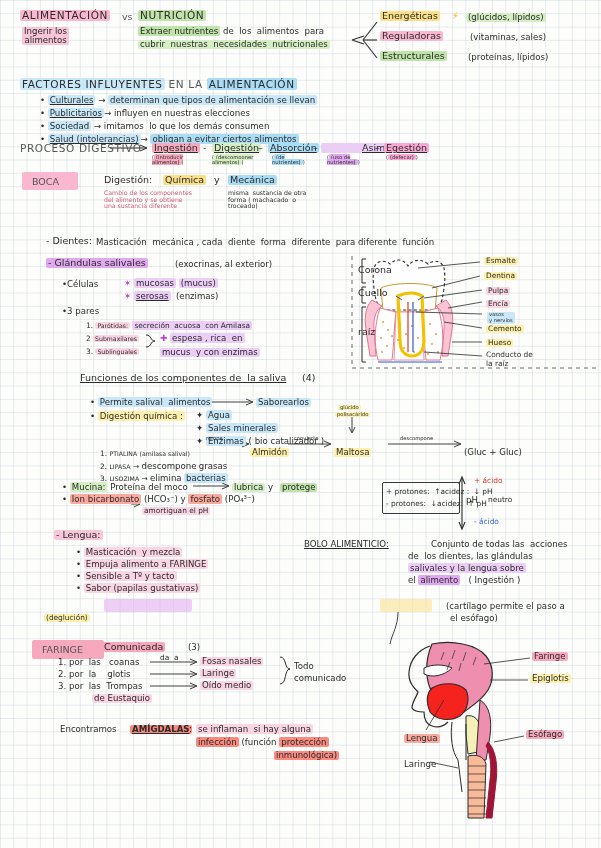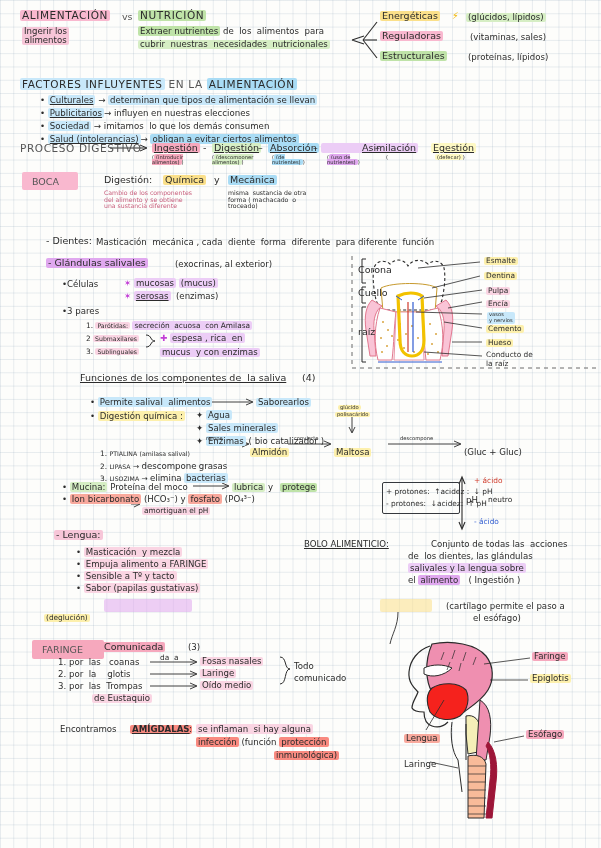--- a/index.html
+++ b/index.html
@@ -34,21 +34,21 @@
 
   
   .hl{border-radius:2px;padding:0 2px;}
   .hl-pink   {background:#f9b8cf;}
   .hl-pink2  {background:#f7c6d8;}
   .hl-rose   {background:#f6a8bd;}
   .hl-blue   {background:#a9dcf5;}
   .hl-green  {background:#bfe3a8;}
   .hl-yellow {background:#fbe08a;}
   .hl-purple {background:#e0a8ef;}
-  .hl-orange {background:#fef9c3;margin-left:47px;}
+  .hl-orange {background:#f9a8d4;}
   .hl-red    {background:#f98a80;}
   .hl-ltyel  {background:#fdf0ac;}
   .hl-ltblue {background:#c8e8fa;}
   .hl-ltpurp {background:#eccdf6;}
   .hl-ltgrn  {background:#d6eec4;}
   .hl-ltpink {background:#fad5e3;}
   .hl-salmon {background:#f9a99d;}
 
   .ul{text-decoration:underline;}
   .box{position:absolute;border:1.3px solid #35383d;border-radius:2px;}
@@ -386,21 +386,21 @@
   <div class="t b" style="left:76px;top:584px;">• <span class="hl hl-ltpink">Sabor (papilas gustativas)</span></div>
 
   <div class="t b ul" style="left:304px;top:540px;">BOLO ALIMENTICIO:</div>
   <div class="t b" style="left:408px;top:540px;margin-left:23px;">Conjunto de todas las  acciones</div>
   <div class="t b" style="left:408px;top:552px;"><span>de  los dientes, las glándulas</span></div>
   <div class="t b" style="left:408px;top:564px;"><span class="hl hl-ltpurp">salivales y la lengua sobre</span></div>
   <div class="t b" style="left:408px;top:576px;"><span>el </span><span class="hl hl-purple">alimento</span><span>   ( Ingestión )</span></div>
 
   <div class="t s hl hl-ltyel" style="left:44px;top:614px;">(deglución)</div>
   <div class="t b" style="left:446px;top:602px;">(cartílago permite el paso a</div>
-  <div class="t b" style="left:473px;top:614px;">el esófago)</div>
+  <div class="t b" style="left:450px;top:614px;">el esófago)</div>
 
   <div class="lbl-box" style="left:104px;top:599px;width:88px;height:13px;background:#e0a8ef;opacity:.55;"></div>
   <div class="lbl-box" style="left:380px;top:599px;width:52px;height:13px;background:#fbe08a;opacity:.55;"></div>
 
   <div class="lbl-box hl-rose" style="left:32px;top:640px;width:72px;height:19px;"></div>
   <div class="t h2 ink-grey" style="left:42px;top:645px;">FARINGE</div>
 
   <div class="t h2 hl hl-rose" style="left:102px;top:642px;">Comunicada</div>
   <div class="t b" style="left:188px;top:643px;">(3)</div>
   <div class="t s" style="left:160px;top:654px;">da  a</div>

